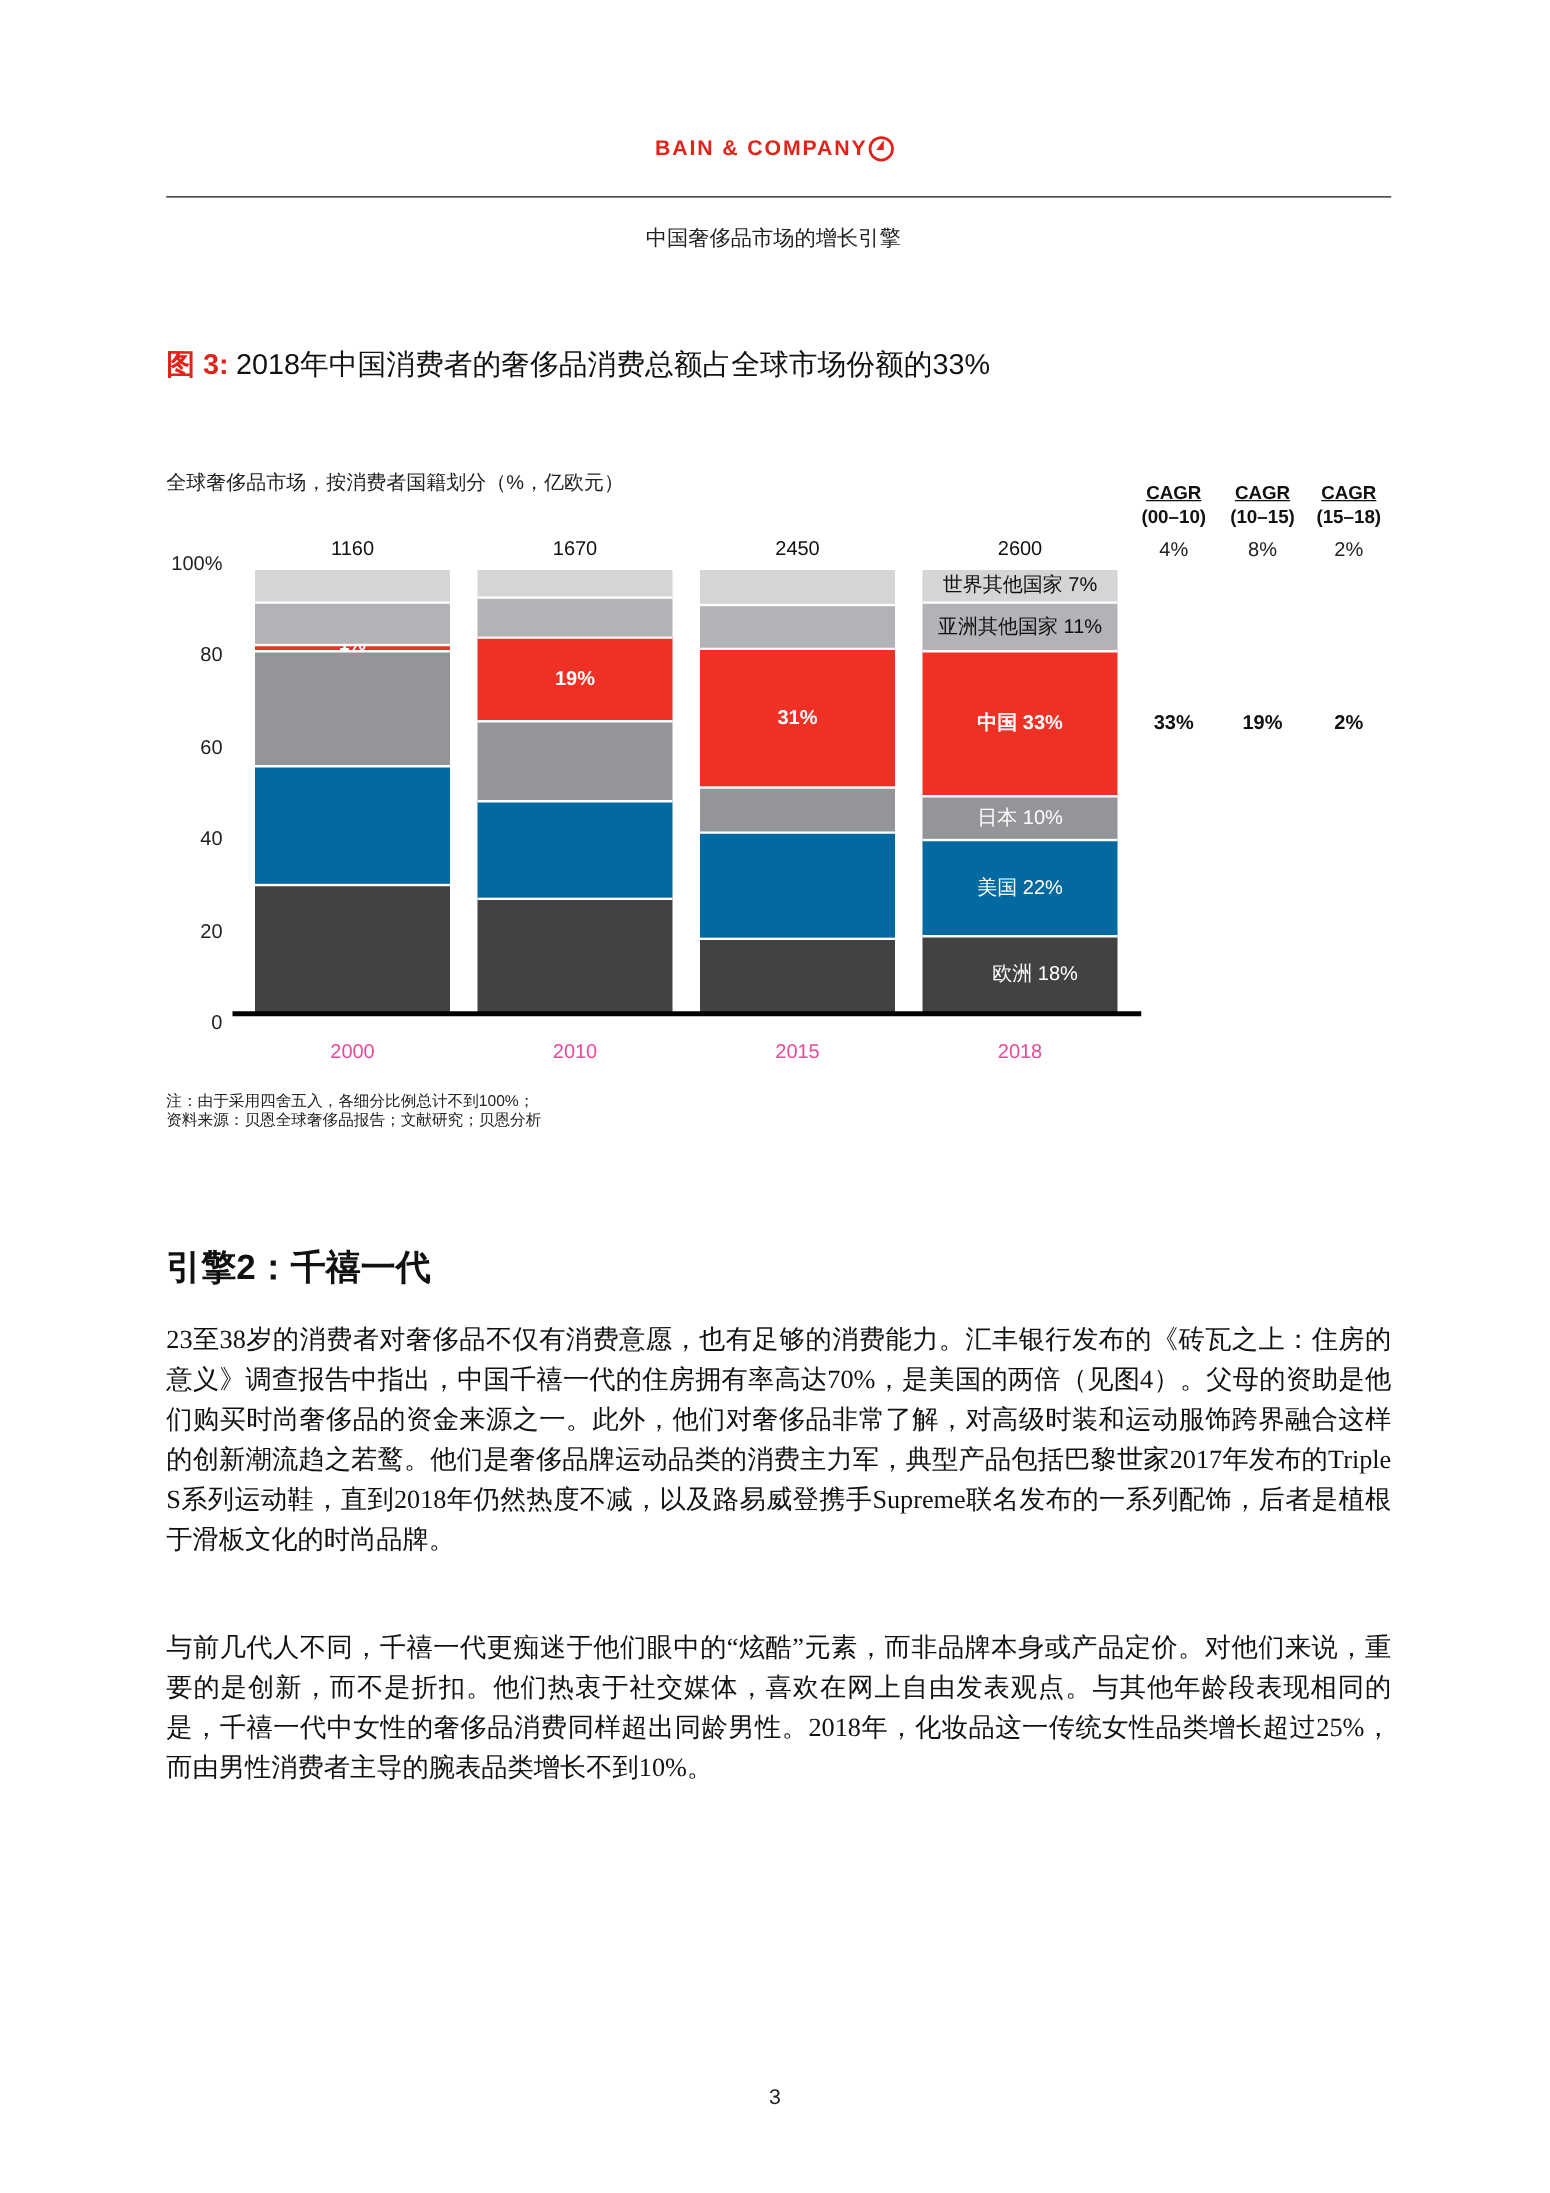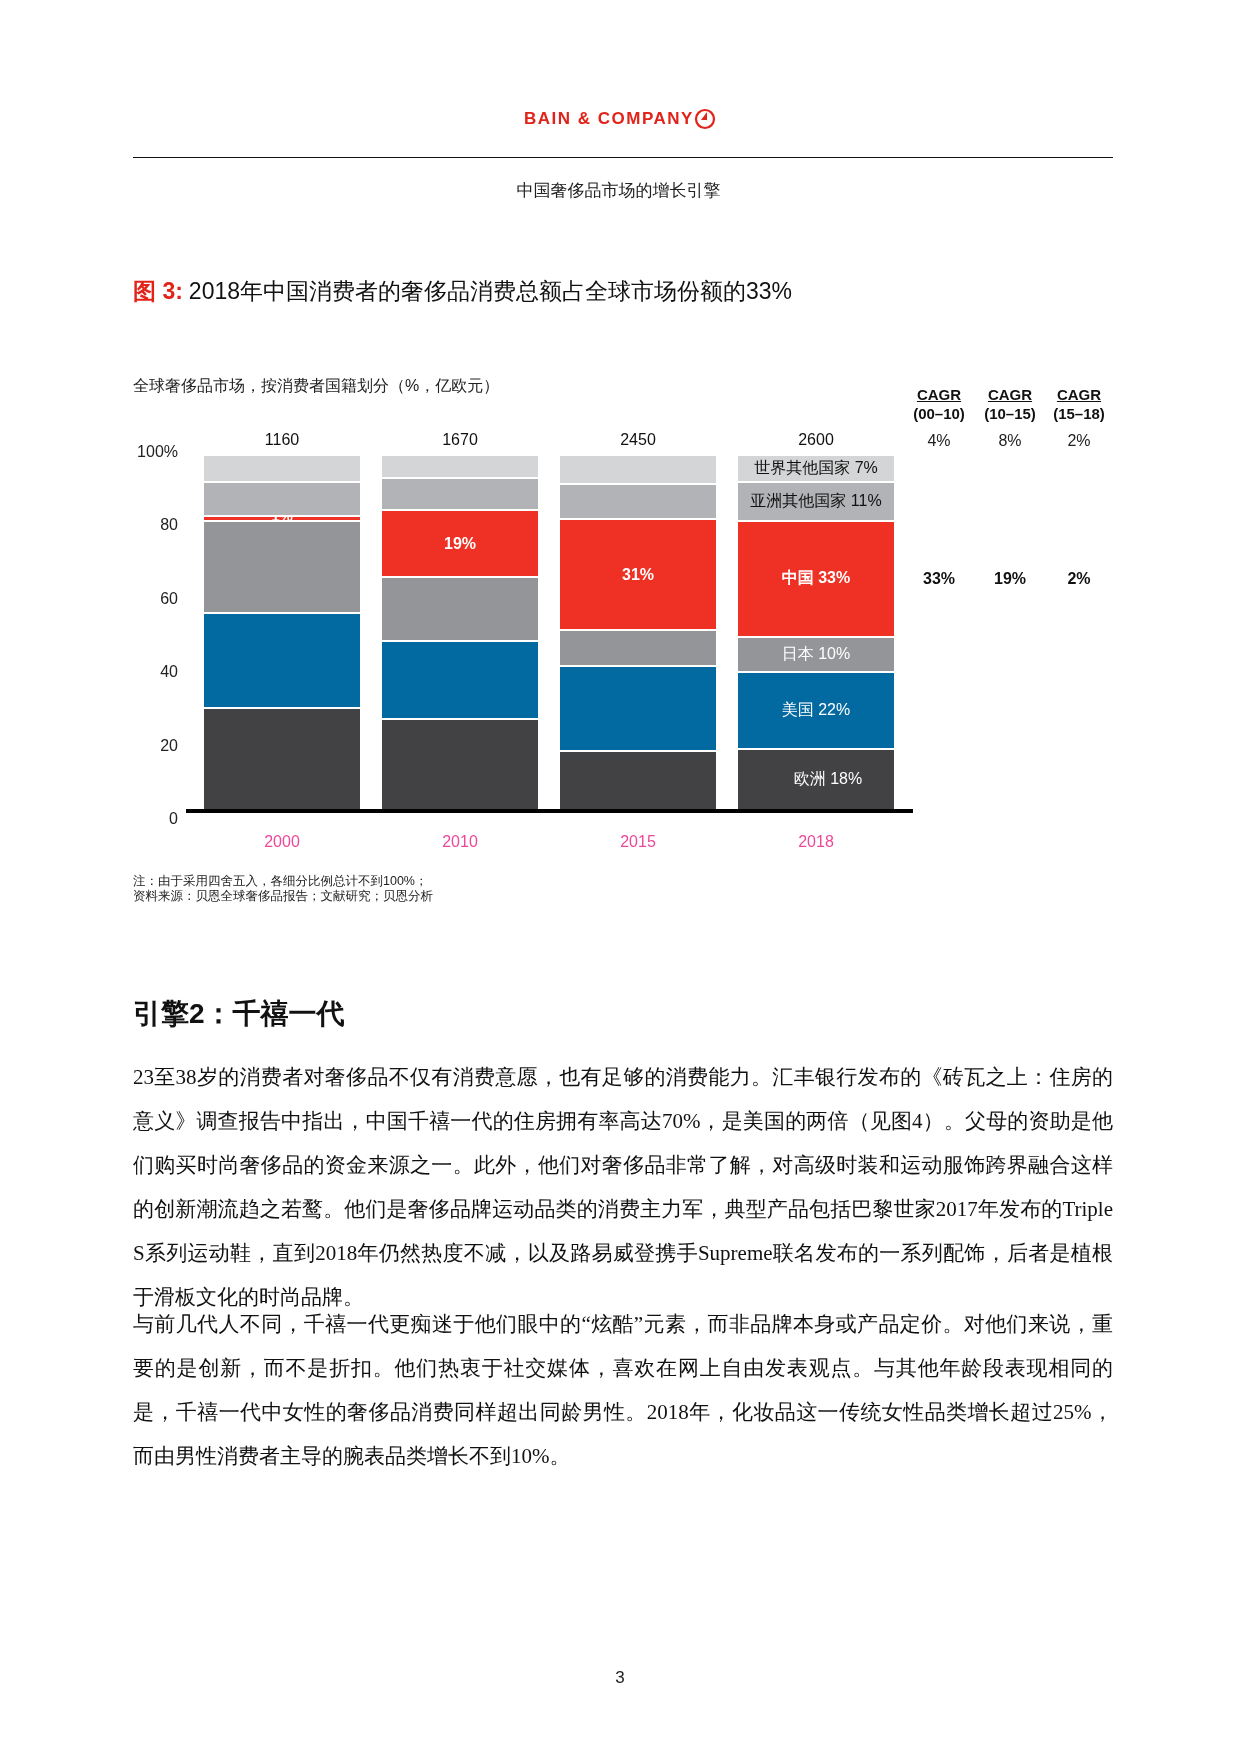--- a/index.html
+++ b/index.html
@@ -43,21 +43,21 @@
   .seg.asia   { background: #b1b3b6; color: #111; }
   .seg.row    { background: #d4d5d6; color: #111; }
   .seg .lbl-overflow { position: absolute; top: -10px; left: 0; right: 0; text-align: center; font-weight: bold; color: #fff; font-size: 15px; }
 
   
   .notes { left: 133px; top: 874px; font-size: 12.5px; line-height: 15px; color: #222; }
 
   
   .section-title { left: 133px; top: 995px; font-size: 28px; font-weight: bold; color: #111; }
   .para { left: 133px; width: 980px; font-family: "Liberation Serif", "DejaVu Serif", serif;
-          font-size: 21px; line-height: 44px; color: #111; text-align: justify; }
+          font-size: 21px; line-height: 32px; color: #111; text-align: justify; }
   .para1 { top: 1055px; }
   .para2 { top: 1302px; }
 
   .page-num { left: 0; width: 1240px; text-align: center; top: 1668px; font-size: 17px; color: #222; }
 </style>
 </head>
 <body>
 
 <div class="abs brand">
   <span class="brand-inner">

